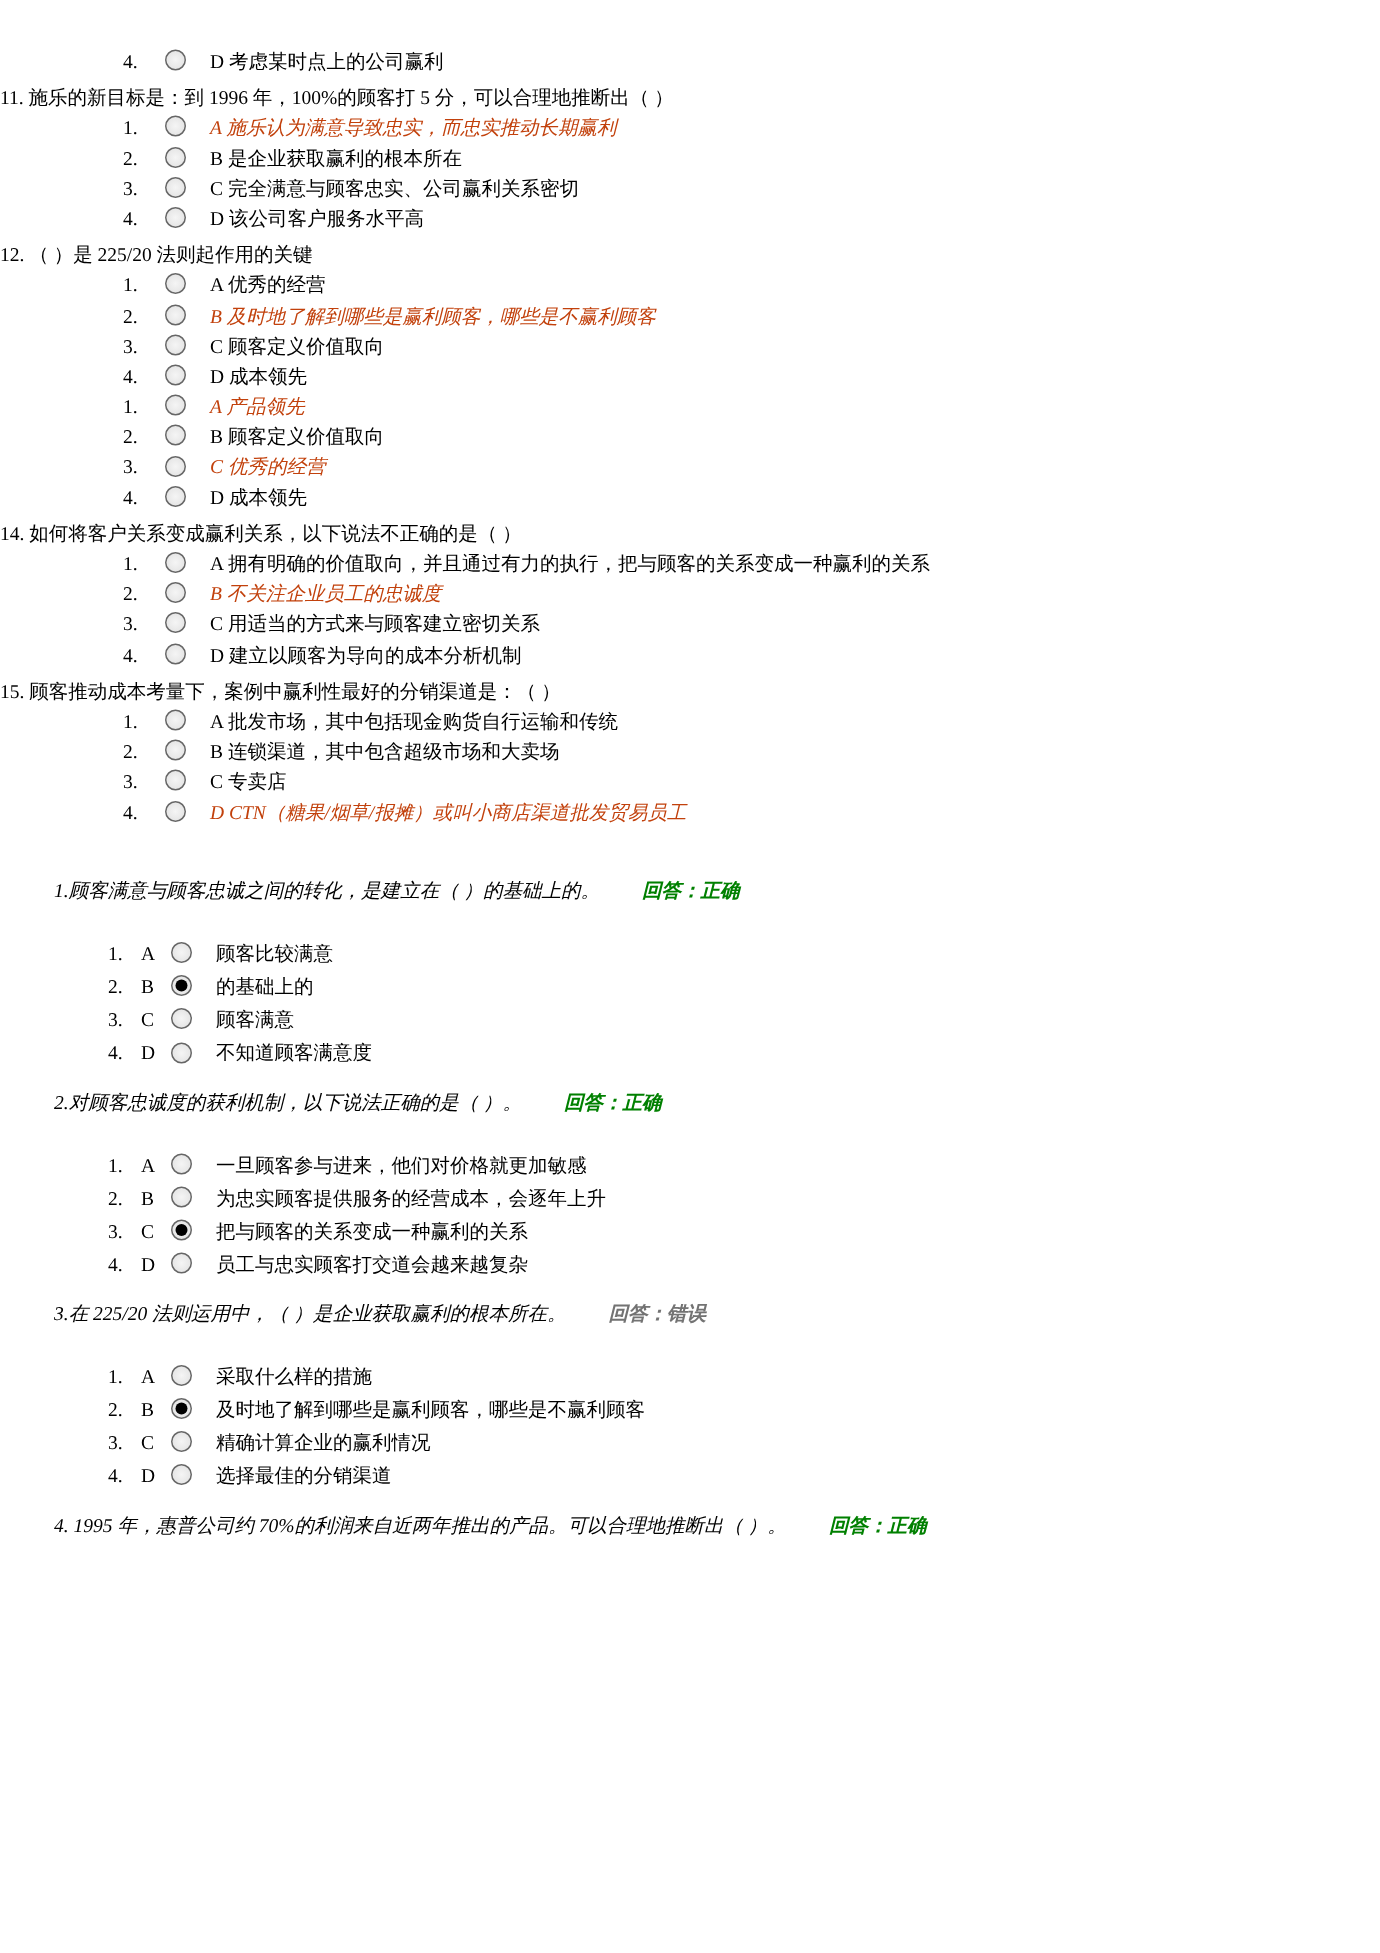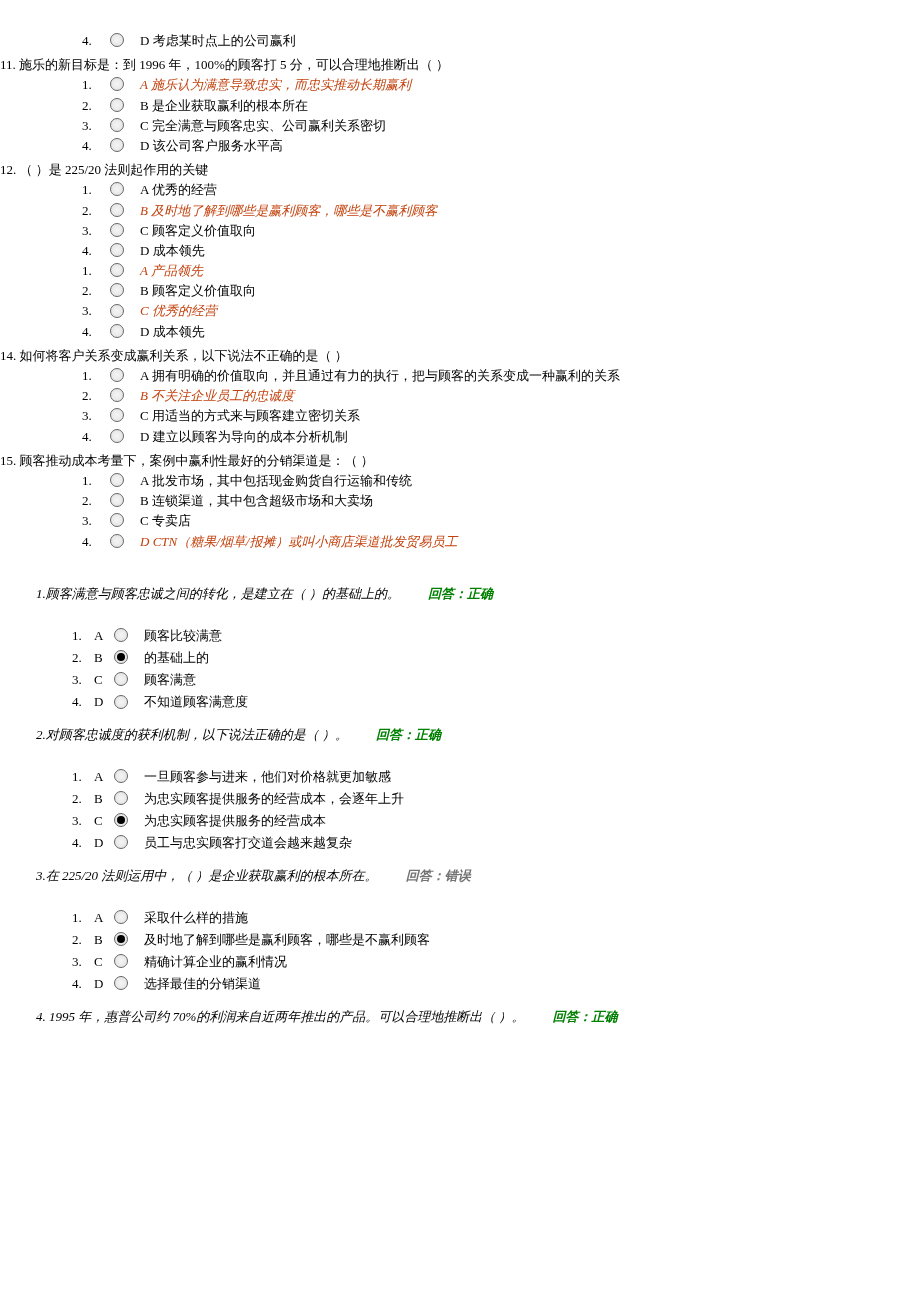--- a/index.html
+++ b/index.html
@@ -183,21 +183,21 @@
     <div class="opt2-row">
       <span class="opt2-num">2.&nbsp;</span>
       <span class="opt2-let">B</span>
       <span class="radio"></span>
       <span class="opt-txt">为忠实顾客提供服务的经营成本，会逐年上升</span>
     </div>
     <div class="opt2-row">
       <span class="opt2-num">3.&nbsp;</span>
       <span class="opt2-let">C</span>
       <span class="radio sel"></span>
-      <span class="opt-txt">为忠实顾客提供服务的经营成本</span>
+      <span class="opt-txt">把与顾客的关系变成一种赢利的关系</span>
     </div>
     <div class="opt2-row">
       <span class="opt2-num">4.&nbsp;</span>
       <span class="opt2-let">D</span>
       <span class="radio"></span>
       <span class="opt-txt">员工与忠实顾客打交道会越来越复杂</span>
     </div>
     <div class="q2-row"><span>3.在 225/20 法则运用中，（ ）是企业获取赢利的根本所在。</span><span class="ans-label" style="color: #737373; font-weight: bold;">回答：错误</span></div>
     <div class="spacer"></div>
     <div class="opt2-row">

